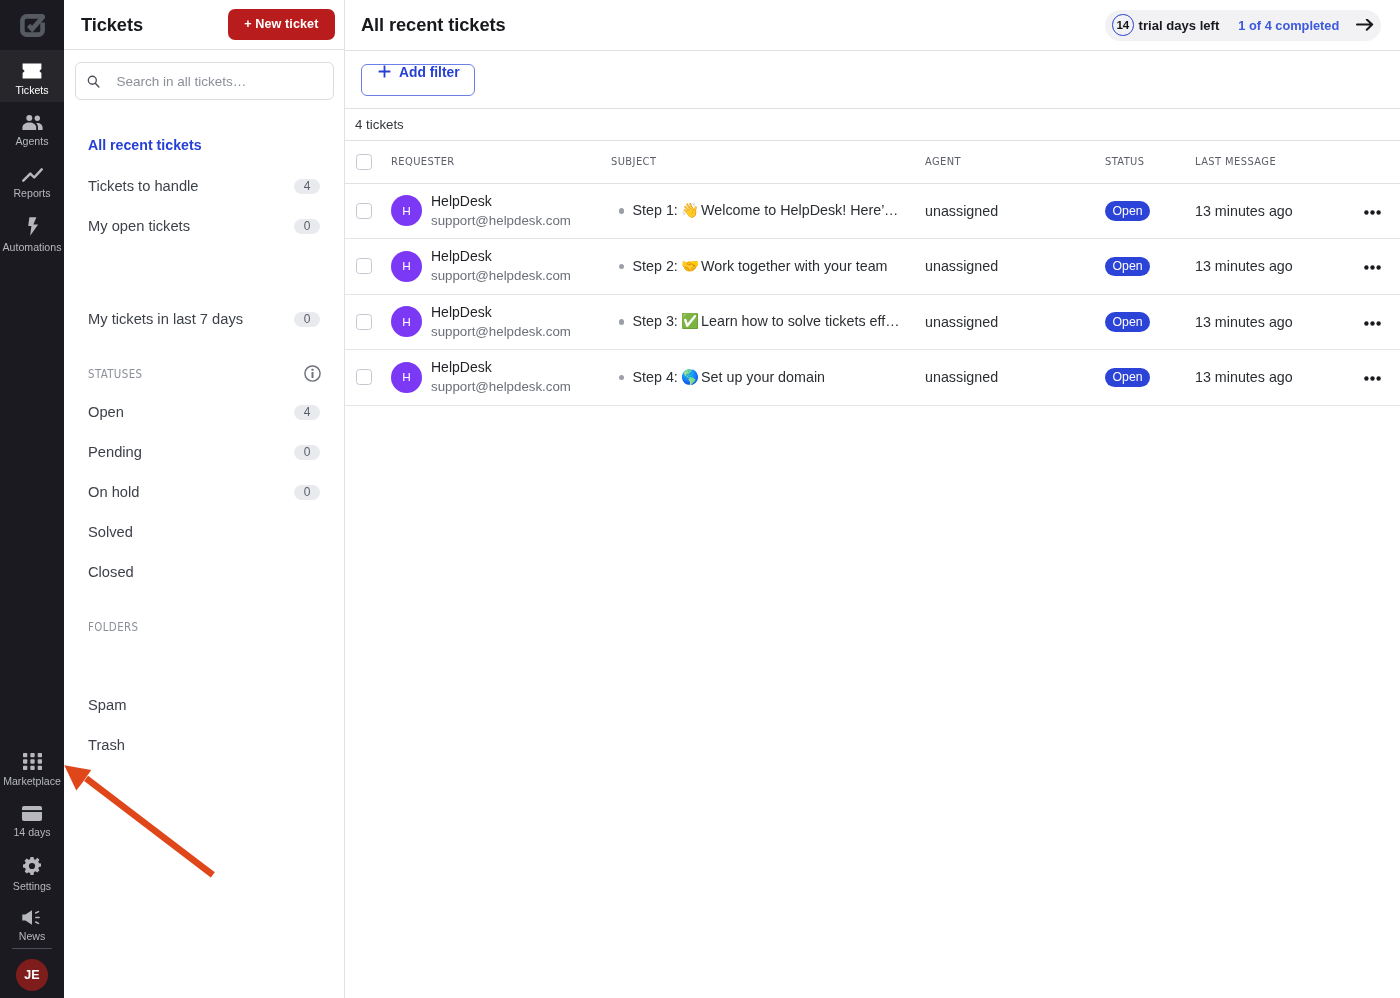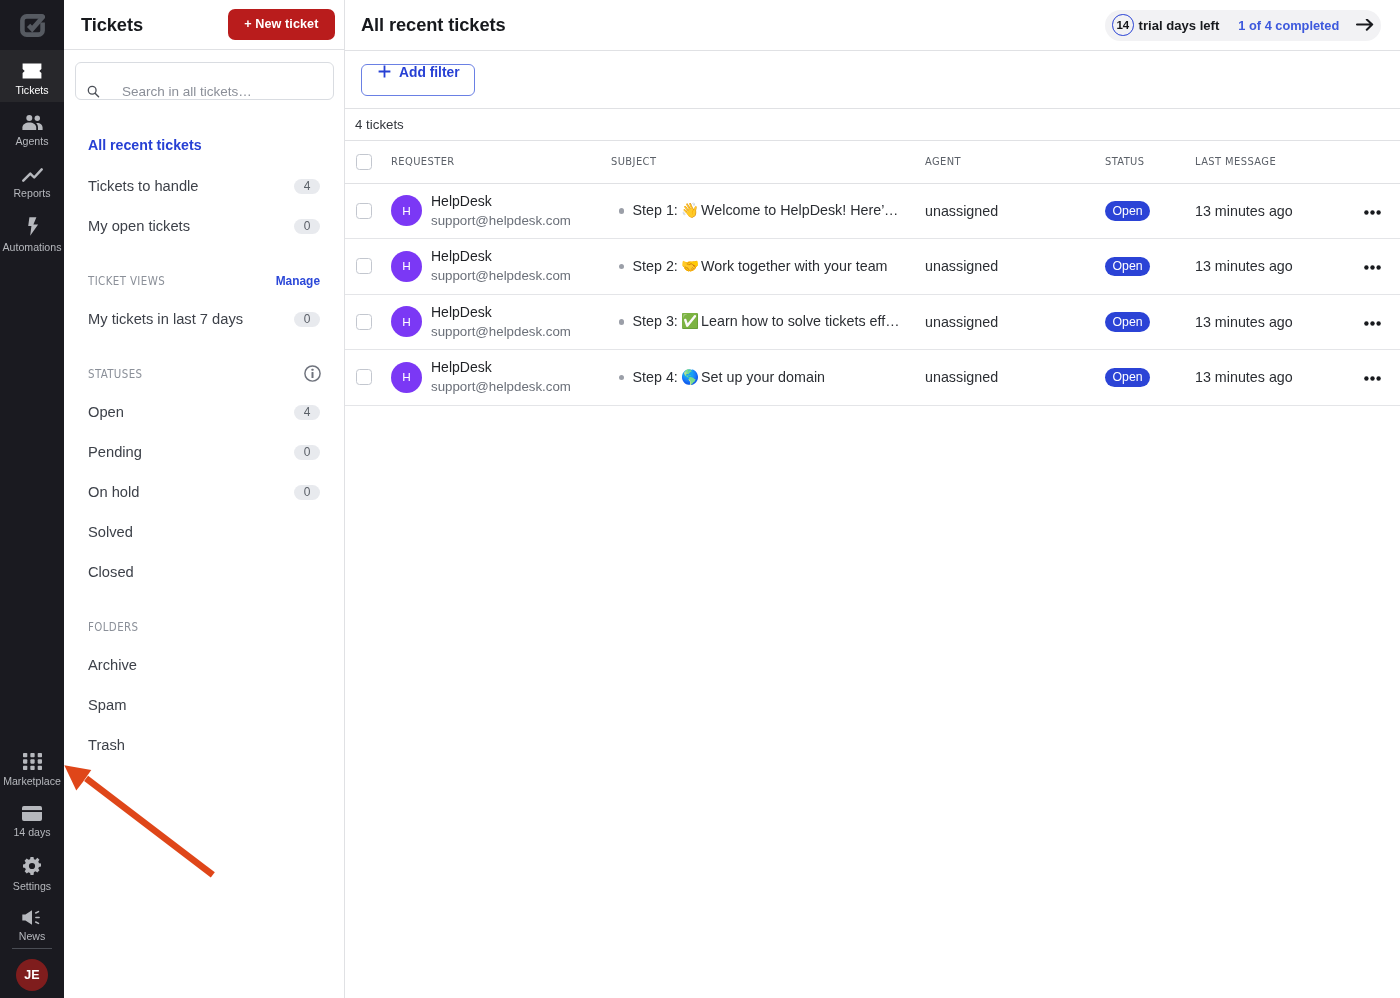--- a/index.html
+++ b/index.html
@@ -54,21 +54,21 @@
   }
   #sidebar-title { font-size: 18.3px; font-weight: 700; color: #17191d; letter-spacing: -0.1px; }
   #new-ticket-btn {
     background: #b91c1c; color: #fff; font-size: 12.6px; font-weight: 700;
     border: none; border-radius: 7px; height: 31.4px; padding: 0 16.5px; cursor: pointer;
     font-family: inherit; letter-spacing: 0.1px;
   }
   #search-wrap { position:absolute; left: 10.9px; top: 62.3px; width: 258.7px; }
   #search-box {
     height: 37.6px; border: 1px solid #d9dce1; border-radius: 6px;
-    display: flex; align-items: flex-end; gap: 22px; padding: 0 11.4px;
+    display: flex; align-items: center; gap: 16px; padding: 0 11.4px;
   }
   #search-input {
     border: none; outline: none; font-size: 13.5px; color: #83878f;
     font-family: inherit; background: transparent; width: 100%; padding: 0;
   }
   #search-input::placeholder { color: #8b8f98; }
 
   .nav-item {
     position: absolute; left: 0; width: 280px;
     height: 30px; display: flex; align-items: center; justify-content: space-between;
@@ -267,24 +267,20 @@
       <div class="nav-item" style="top:171px">
         <span>Tickets to handle</span>
         <span class="badge">4</span>
       </div>
       <div class="nav-item" style="top:211px">
         <span>My open tickets</span>
         <span class="badge">0</span>
       </div>
     </div>
 
-    <div class="section-head" style="top:270px">
-      <span>TICKET VIEWS</span>
-      <span class="section-link">Manage</span>
-    </div>
     <div class="nav-item" style="top:304px">
       <span>My tickets in last 7 days</span>
       <span class="badge">0</span>
     </div>
 
     <div class="section-head" style="top:363px">
       <span>STATUSES</span>
       <span class="section-icon">
         <svg width="17" height="17" viewBox="0 0 17 17">
           <circle cx="8.5" cy="8.5" r="7.6" fill="none" stroke="#6f737d" stroke-width="1.45"></circle>
@@ -307,23 +303,20 @@
     </div>
     <div class="nav-item" style="top:517px">
       <span>Solved</span>
     </div>
     <div class="nav-item" style="top:557px">
       <span>Closed</span>
     </div>
 
     <div class="section-head" style="top:616px">
       <span>FOLDERS</span>
-    </div>
-    <div class="nav-item" style="top:650px">
-      <span>Archive</span>
     </div>
     <div class="nav-item" style="top:690px">
       <span>Spam</span>
     </div>
     <div class="nav-item" style="top:730px">
       <span>Trash</span>
     </div>
   </div>
 
   <div id="main">

